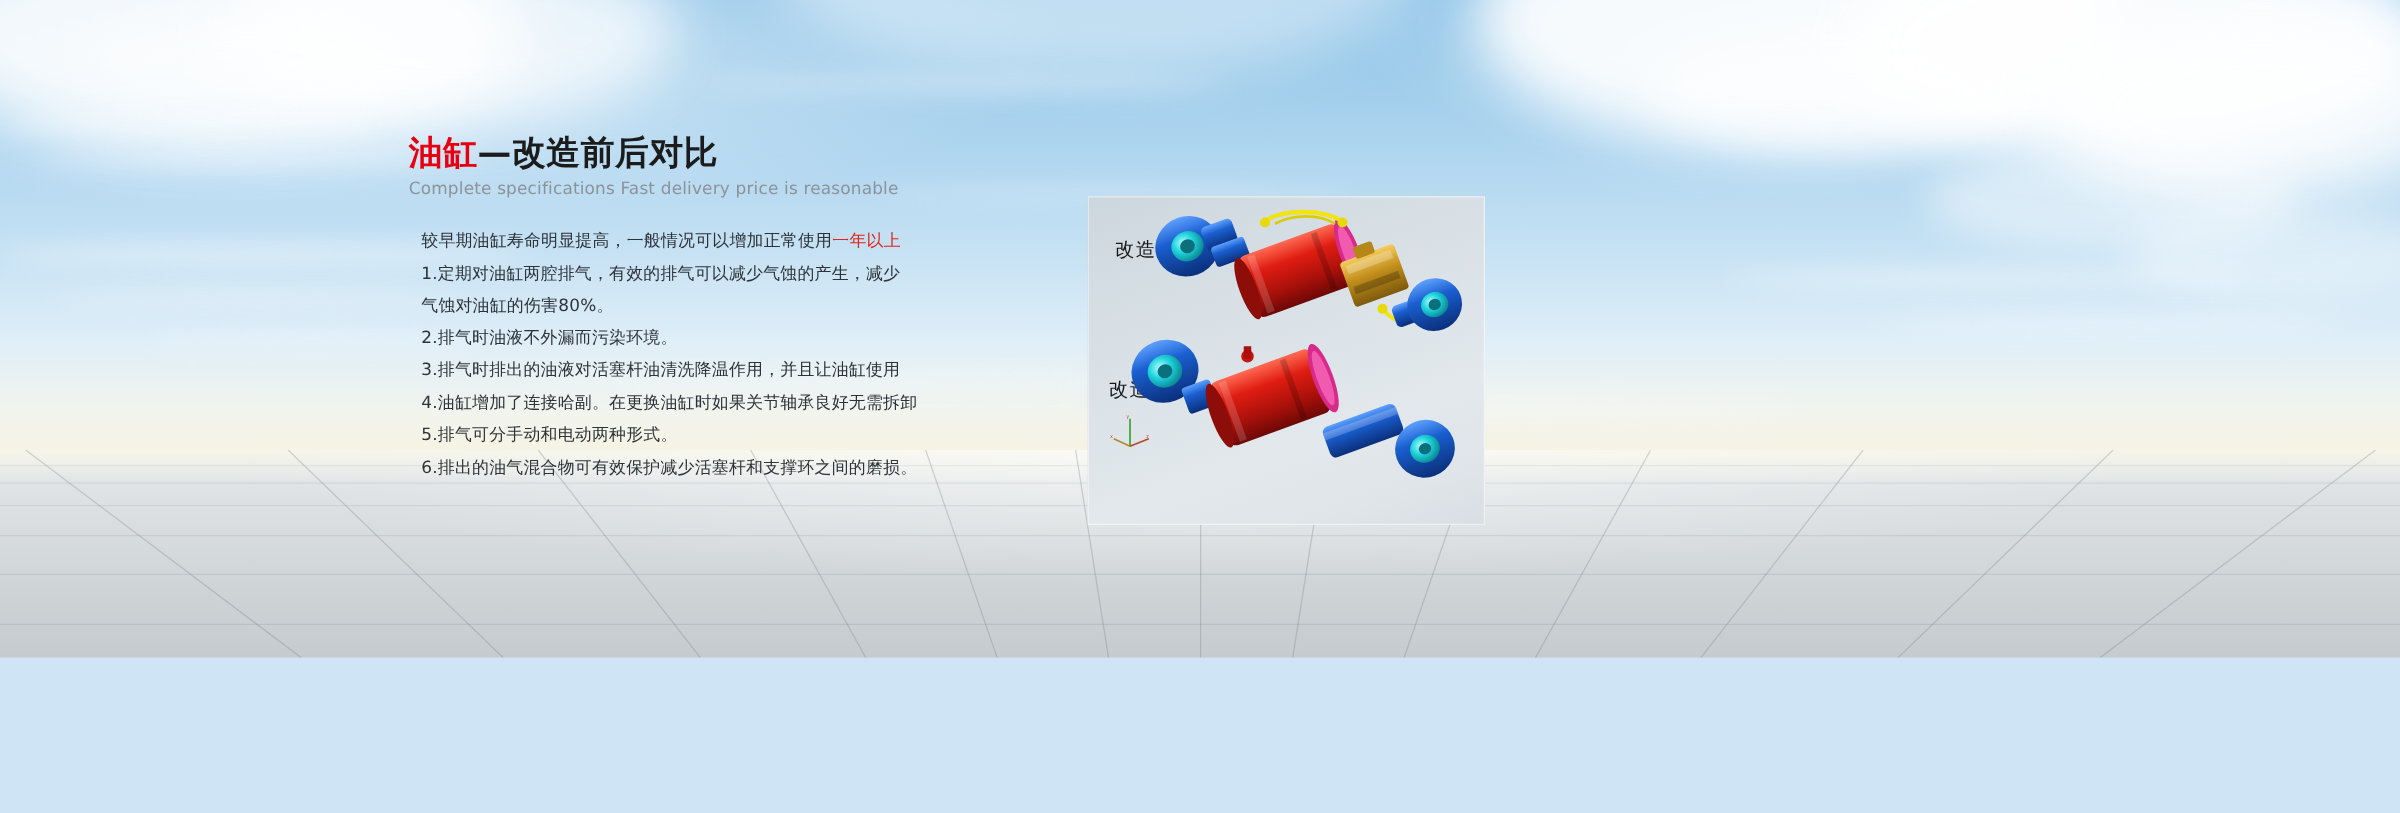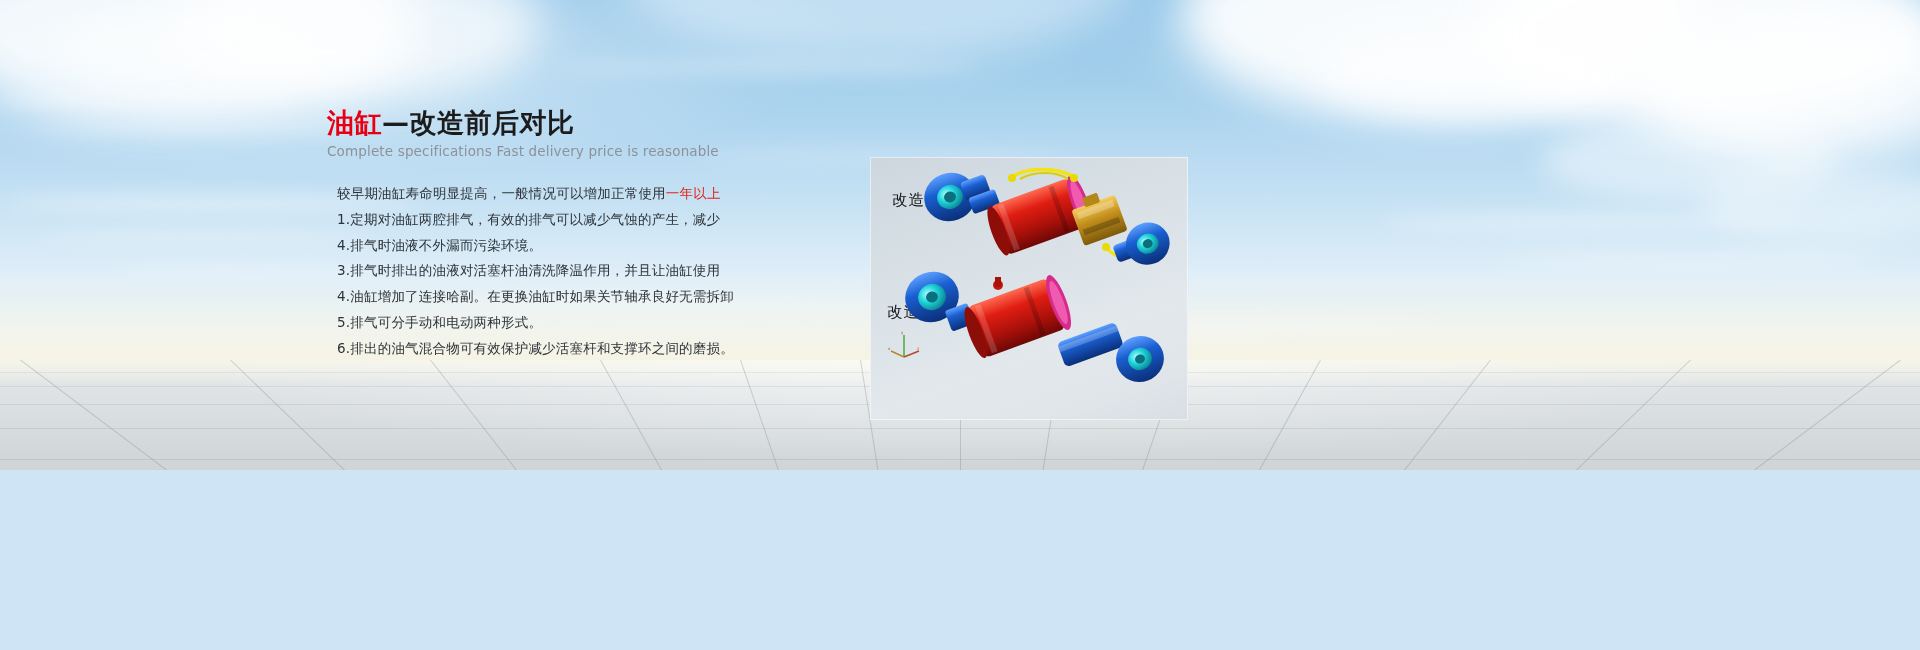--- a/index.html
+++ b/index.html
@@ -1,21 +1,21 @@
 <!DOCTYPE html>
 <html><head>
 <meta charset="utf-8">
 <style>
   html,body{margin:0;padding:0;}
   body{
     width:1920px;height:650px;overflow:hidden;
     font-family:"DejaVu Sans","Liberation Sans",sans-serif;
     position:relative;background:#cfe4f5;
   }
-  #stage{position:absolute;inset:0;width:1920px;height:470px;overflow:hidden;}
+  #stage{position:absolute;inset:0;width:1920px;height:526px;overflow:hidden;}
 
   
   .sky{
     position:absolute;left:0;top:0;width:1920px;height:390px;
     background:
       radial-gradient(ellipse 900px 220px at 300px 40px, rgba(255,255,255,.55) 0%, rgba(255,255,255,0) 62%),
       radial-gradient(ellipse 700px 180px at 1500px 30px, rgba(255,255,255,.50) 0%, rgba(255,255,255,0) 60%),
       linear-gradient(to bottom,#8ec3e8 0%,#9ccbea 14%,#b2d7f0 34%,#c9e3f4 54%,#dfeef8 70%,#f1f4ee 84%,#f7f3e2 94%,#f5efdf 100%);
   }
   .cloud{position:absolute;border-radius:50%;background:#fff;filter:blur(14px);}
@@ -137,21 +137,22 @@
 
     <div class="title">
       <span class="hl">油缸</span><span>—改造前后对比</span>
     </div>
 
     <div class="subtitle">Complete specifications Fast delivery price is reasonable</div>
 
     <div class="bodylist">
       <div class="bline"><span>较早期油缸寿命明显提高，一般情况可以增加正常使用</span><span class="red">一年以上</span></div>
       <div class="bline"><span>1.定期对油缸两腔排气，有效的排气可以减少气蚀的产生，减少</span></div>
-      <div class="bline"><span>4.排气时油液不外漏而污染环境。</span></div>
+      <div class="bline"><span>气蚀对油缸的伤害80%。</span></div>
+      <div class="bline"><span>2.排气时油液不外漏而污染环境。</span></div>
       <div class="bline"><span>3.排气时排出的油液对活塞杆油清洗降温作用，并且让油缸使用</span></div>
       <div class="bline"><span>4.油缸增加了连接哈副。在更换油缸时如果关节轴承良好无需拆卸</span></div>
       <div class="bline"><span>5.排气可分手动和电动两种形式。</span></div>
       <div class="bline"><span>6.排出的油气混合物可有效保护减少活塞杆和支撑环之间的磨损。</span></div>
     </div>
   </div>
 
   <div class="panel">
 
     <div class="lbl lbl-after">改造后</div>

